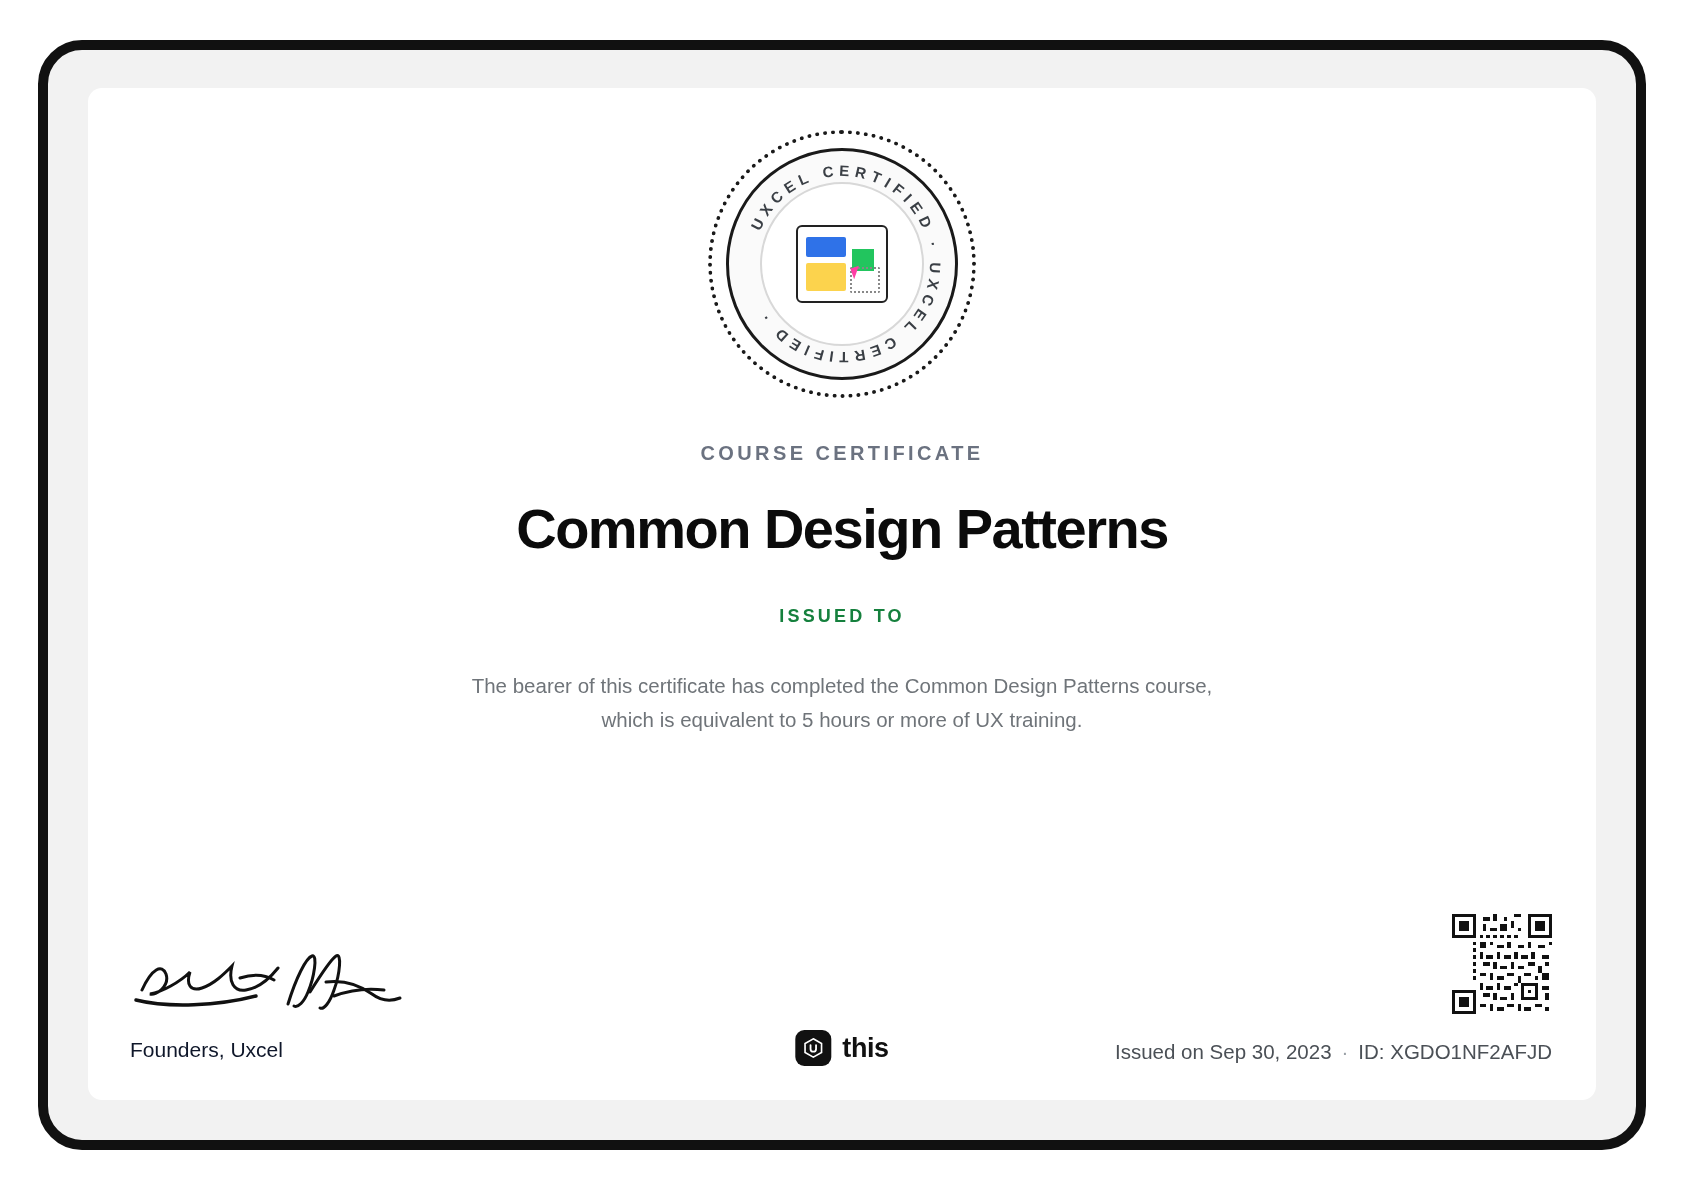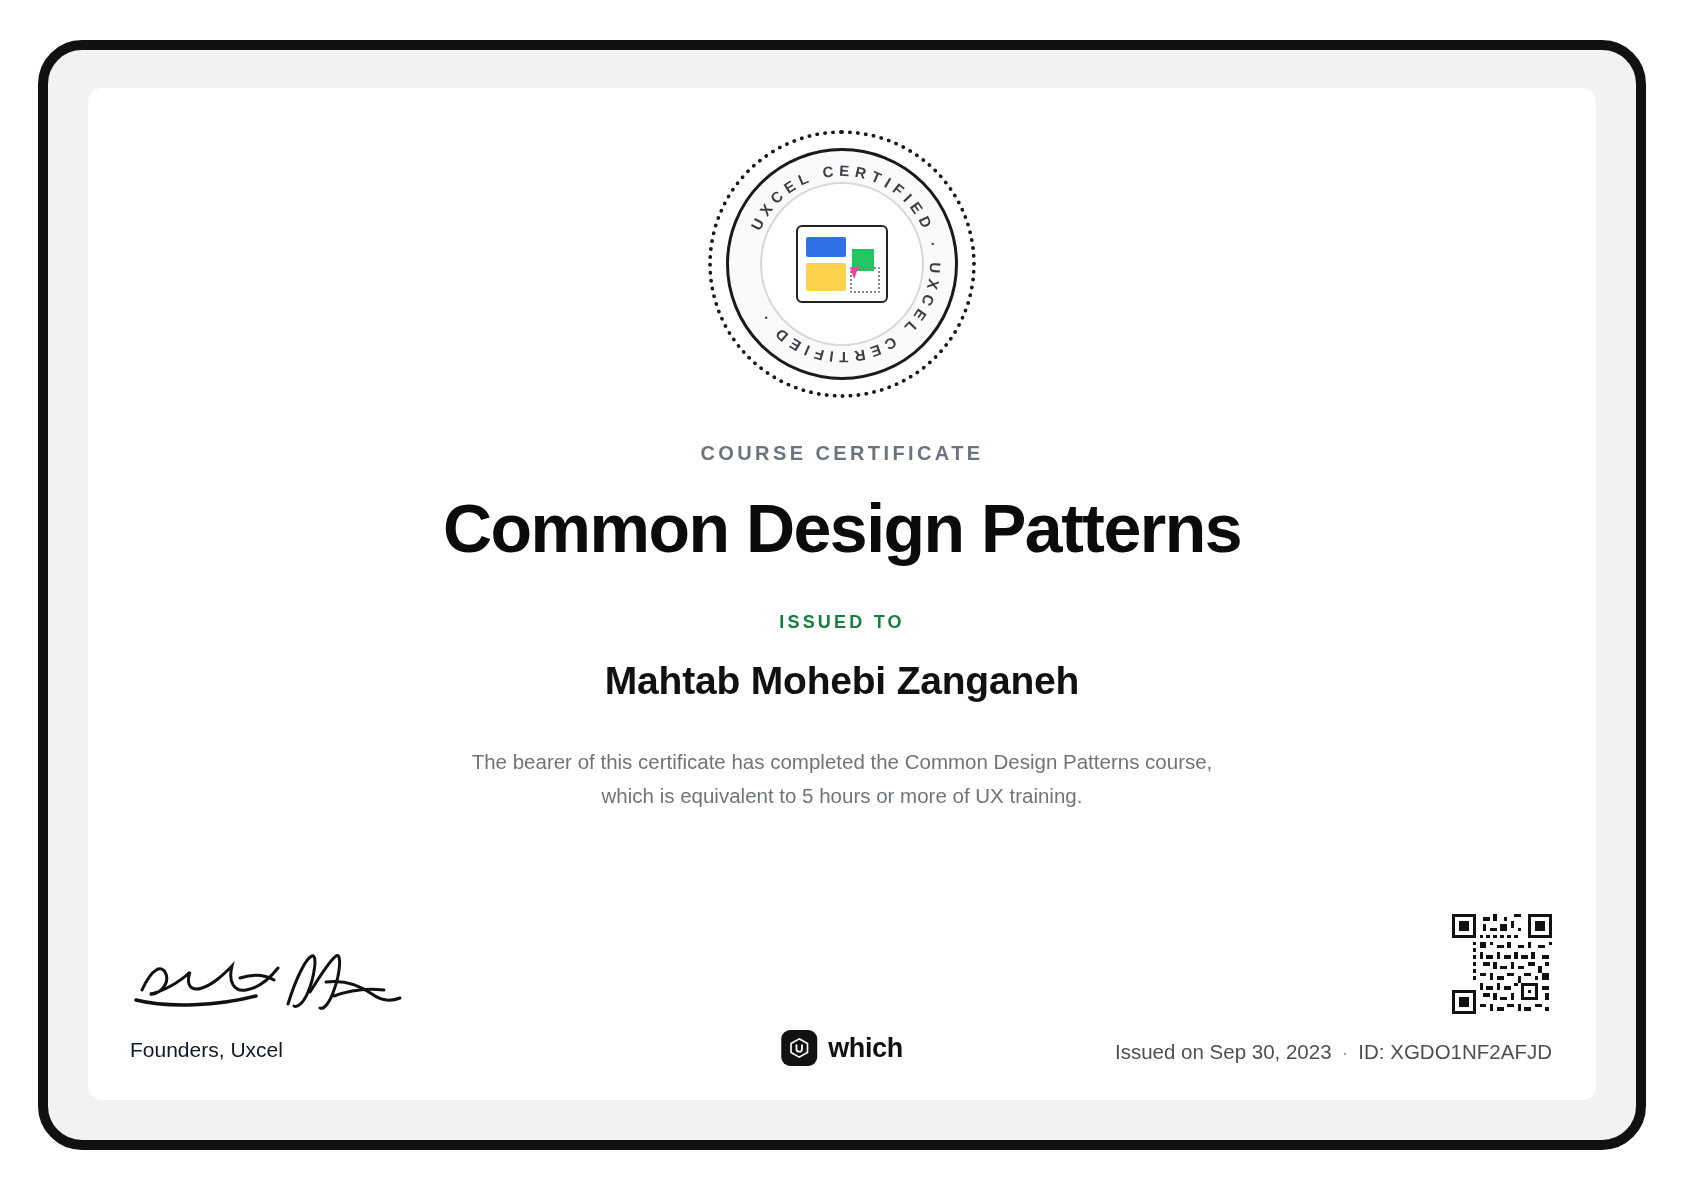--- a/index.html
+++ b/index.html
@@ -119,22 +119,22 @@
   .kicker {
     margin-top: 44px;
     font-size: 20px;
     letter-spacing: 3.4px;
     font-weight: 700;
     color: #6b7280;
     text-transform: uppercase;
     text-align: center;
   }
   .title {
-    margin-top: 28px;
-    font-size: 68px;
+    margin-top: 35px;
+    font-size: 56px;
     font-weight: 700;
     color: #0b0b0b;
     letter-spacing: -1.5px;
     text-align: right;
     line-height: 1.04;
   }
   .issued-to-label {
     margin-top: 48px;
     font-size: 18px;
     letter-spacing: 3.2px;
@@ -244,21 +244,20 @@
             <div class="bar-green"></div>
             <div class="dashed-box"></div>
             <div class="cursor"></div>
           </div>
         </div>
       </div>
 
       <div class="kicker">COURSE CERTIFICATE</div>
       <h1 class="title">Common Design Patterns</h1>
       <div class="issued-to-label">ISSUED TO</div>
-      <div class="recipient">Mahtab Mohebi Zanganeh</div>
       <p class="blurb">The bearer of this certificate has completed the Common Design Patterns course, which is equivalent to 5 hours or more of UX training.</p>
 
       <div class="footer">
 
         <svg class="signature" viewBox="0 0 300 90">
           <g fill="none" stroke="#111111" stroke-width="3" stroke-linecap="round">
             <path d="M14 52 C24 30, 34 26, 38 36 C42 48, 28 58, 22 56 C34 54, 52 44, 62 34 C58 46, 62 54, 74 50 C86 46, 96 36, 104 28 C100 44, 106 54, 118 52 C132 50, 142 40, 150 30"></path>
             <path d="M8 62 C40 70, 90 68, 128 58" stroke-width="3.4"></path>
             <path d="M112 40 C124 36, 136 36, 146 42"></path>
             <path d="M160 66 C168 40, 178 20, 184 18 C190 16, 186 40, 180 54 C176 64, 170 70, 166 68"></path>
@@ -270,21 +269,21 @@
 
         <div class="founders">Founders, Uxcel</div>
 
         <div class="brand">
           <span class="mark">
             <svg width="22" height="22" viewBox="0 0 24 24" aria-hidden="true">
               <path d="M12 2 L21 7 L21 17 L12 22 L3 17 L3 7 Z" fill="none" stroke="#ffffff" stroke-width="1.8"></path>
               <path d="M9 9 v4 a3 3 0 0 0 6 0 V9" fill="none" stroke="#ffffff" stroke-width="2" stroke-linecap="round"></path>
             </svg>
           </span>
-          <span class="name">which</span>
+          <span class="name">this</span>
         </div>
 
         <svg class="qr" viewBox="0 0 29 29" shape-rendering="crispEdges">
           <rect width="29" height="29" fill="#ffffff"></rect>
           <g fill="#111111">
 
             <rect x="0" y="0" width="7" height="1"></rect>
               <rect x="0" y="6" width="7" height="1"></rect>
             <rect x="0" y="0" width="1" height="7"></rect>
               <rect x="6" y="0" width="1" height="7"></rect>

